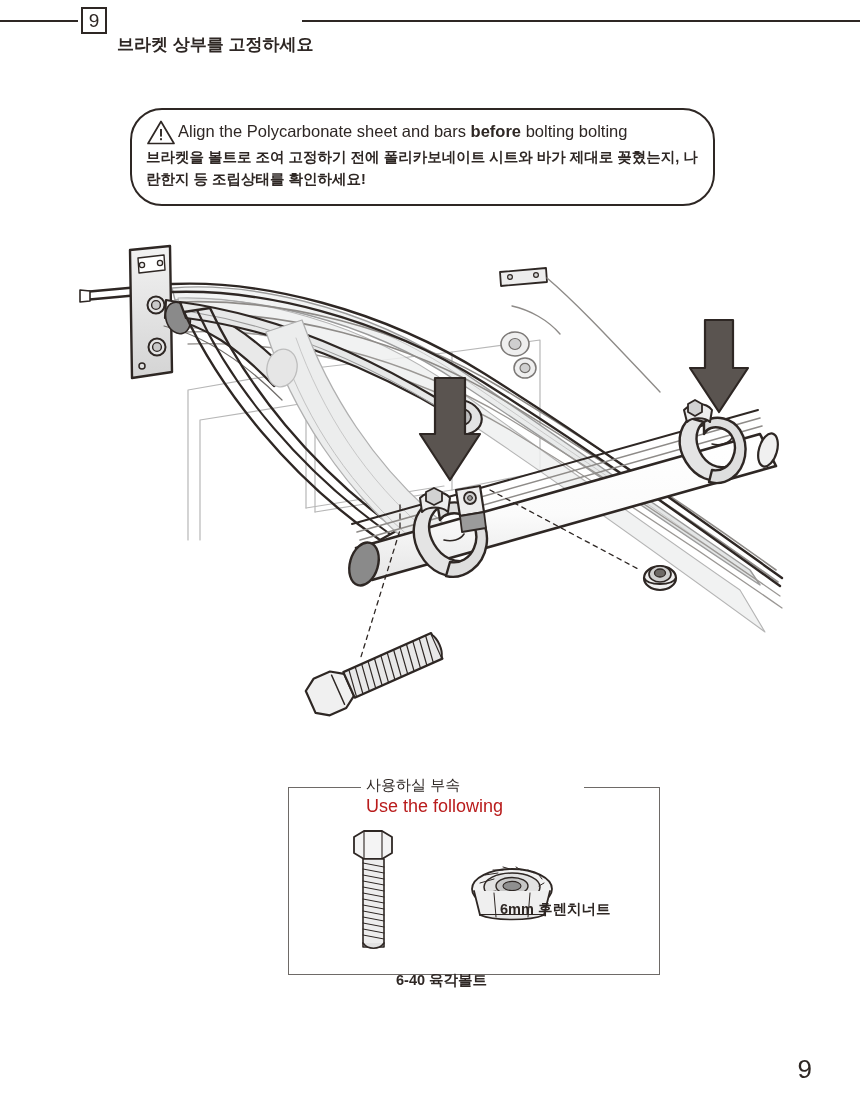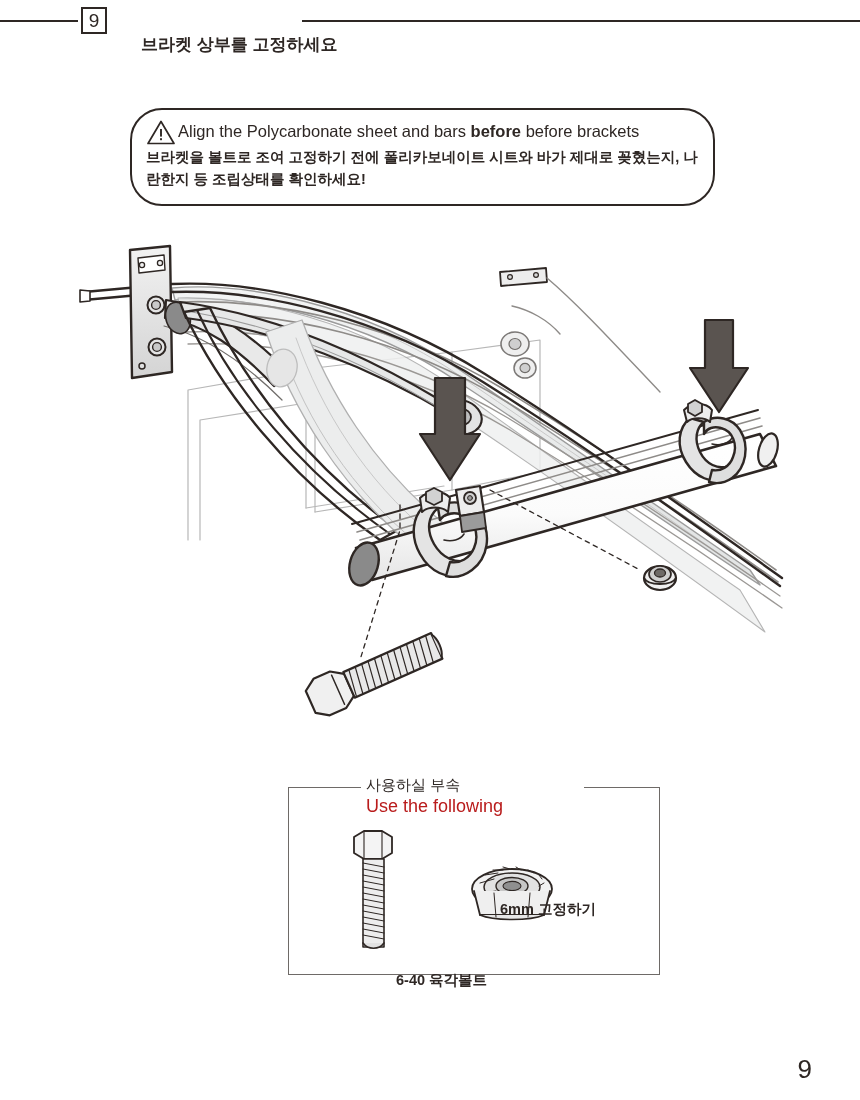--- a/index.html
+++ b/index.html
@@ -38,21 +38,21 @@
     letter-spacing: .1px;
   }
   .hdr-rule-right {
     position: absolute; left: 302px; top: 20px;
     width: 558px; height: 0;
     border-top: 2px solid #2e2724;
   }
   .hdr-title-kr {
     position: absolute; left: 117px; top: 33px;
     font-size: 17px; line-height: 24px;
-    font-weight: bold; color: #2e2724; white-space: nowrap; margin-left: 24px;
+    font-weight: bold; color: #2e2724; white-space: nowrap;
   }
 
   
   #warning-box {
     position: absolute; left: 130px; top: 108px;
     width: 585px; height: 98px;
     border: 2px solid #2e2724;
     border-radius: 32px;
     box-sizing: border-box;
     background: #fff;
@@ -134,21 +134,21 @@
 </div>
 
 <div id="warning-box">
   <span class="warn-icon">
     <svg width="30" height="27" viewBox="0 0 30 27">
       <path d="M15 2.5 L28 24.5 L2 24.5 Z" fill="none" stroke="#2e2724" stroke-width="1.7" stroke-linejoin="round"></path>
       <rect x="14.05" y="10" width="1.9" height="7.6" fill="#2e2724"></rect>
       <rect x="14.05" y="19.2" width="1.9" height="2" fill="#2e2724"></rect>
     </svg>
   </span>
-  <div class="warn-en"><span>Align the Polycarbonate sheet and bars </span><b>before</b><span> before brackets</span></div>
+  <div class="warn-en"><span>Align the Polycarbonate sheet and bars </span><b>before</b><span> bolting bolting</span></div>
   <div class="warn-kr">브라켓을 볼트로 조여 고정하기 전에 폴리카보네이트 시트와 바가 제대로 꽂혔는지, 나란한지 등 조립상태를 확인하세요!</div>
 </div>
 
 <div id="illustration">
 <svg width="790" height="510" viewBox="0 0 790 510">
   <defs>
     <linearGradient id="sheetGrad" x1="0" y1="0" x2="0.3" y2="1">
       <stop offset="0%" stop-color="#f4f5f5"></stop>
       <stop offset="100%" stop-color="#e3e5e5"></stop>
     </linearGradient>
@@ -386,16 +386,16 @@
         <path d="M186,104 L192,128 L256,128 L262,104" fill="#efefef" stroke="#2e2724" stroke-width="1.8"></path>
         <path d="M192,128 C206,134 242,134 256,128" fill="#e6e6e6" stroke="#2e2724" stroke-width="1.6"></path>
         <path d="M206,106 L208,130 M242,106 L240,130" fill="none" stroke="#2e2724" stroke-width="1"></path>
       </g>
 
     </g>
   </svg>
   </div>
 
   <div class="pb-label" id="label-bolt">6-40 육각볼트</div>
-  <div class="pb-label" id="label-nut">6mm 고정하기</div>
+  <div class="pb-label" id="label-nut">6mm 후렌치너트</div>
 </div>
 
 <div id="page-number">9</div>
 
 </body></html>

